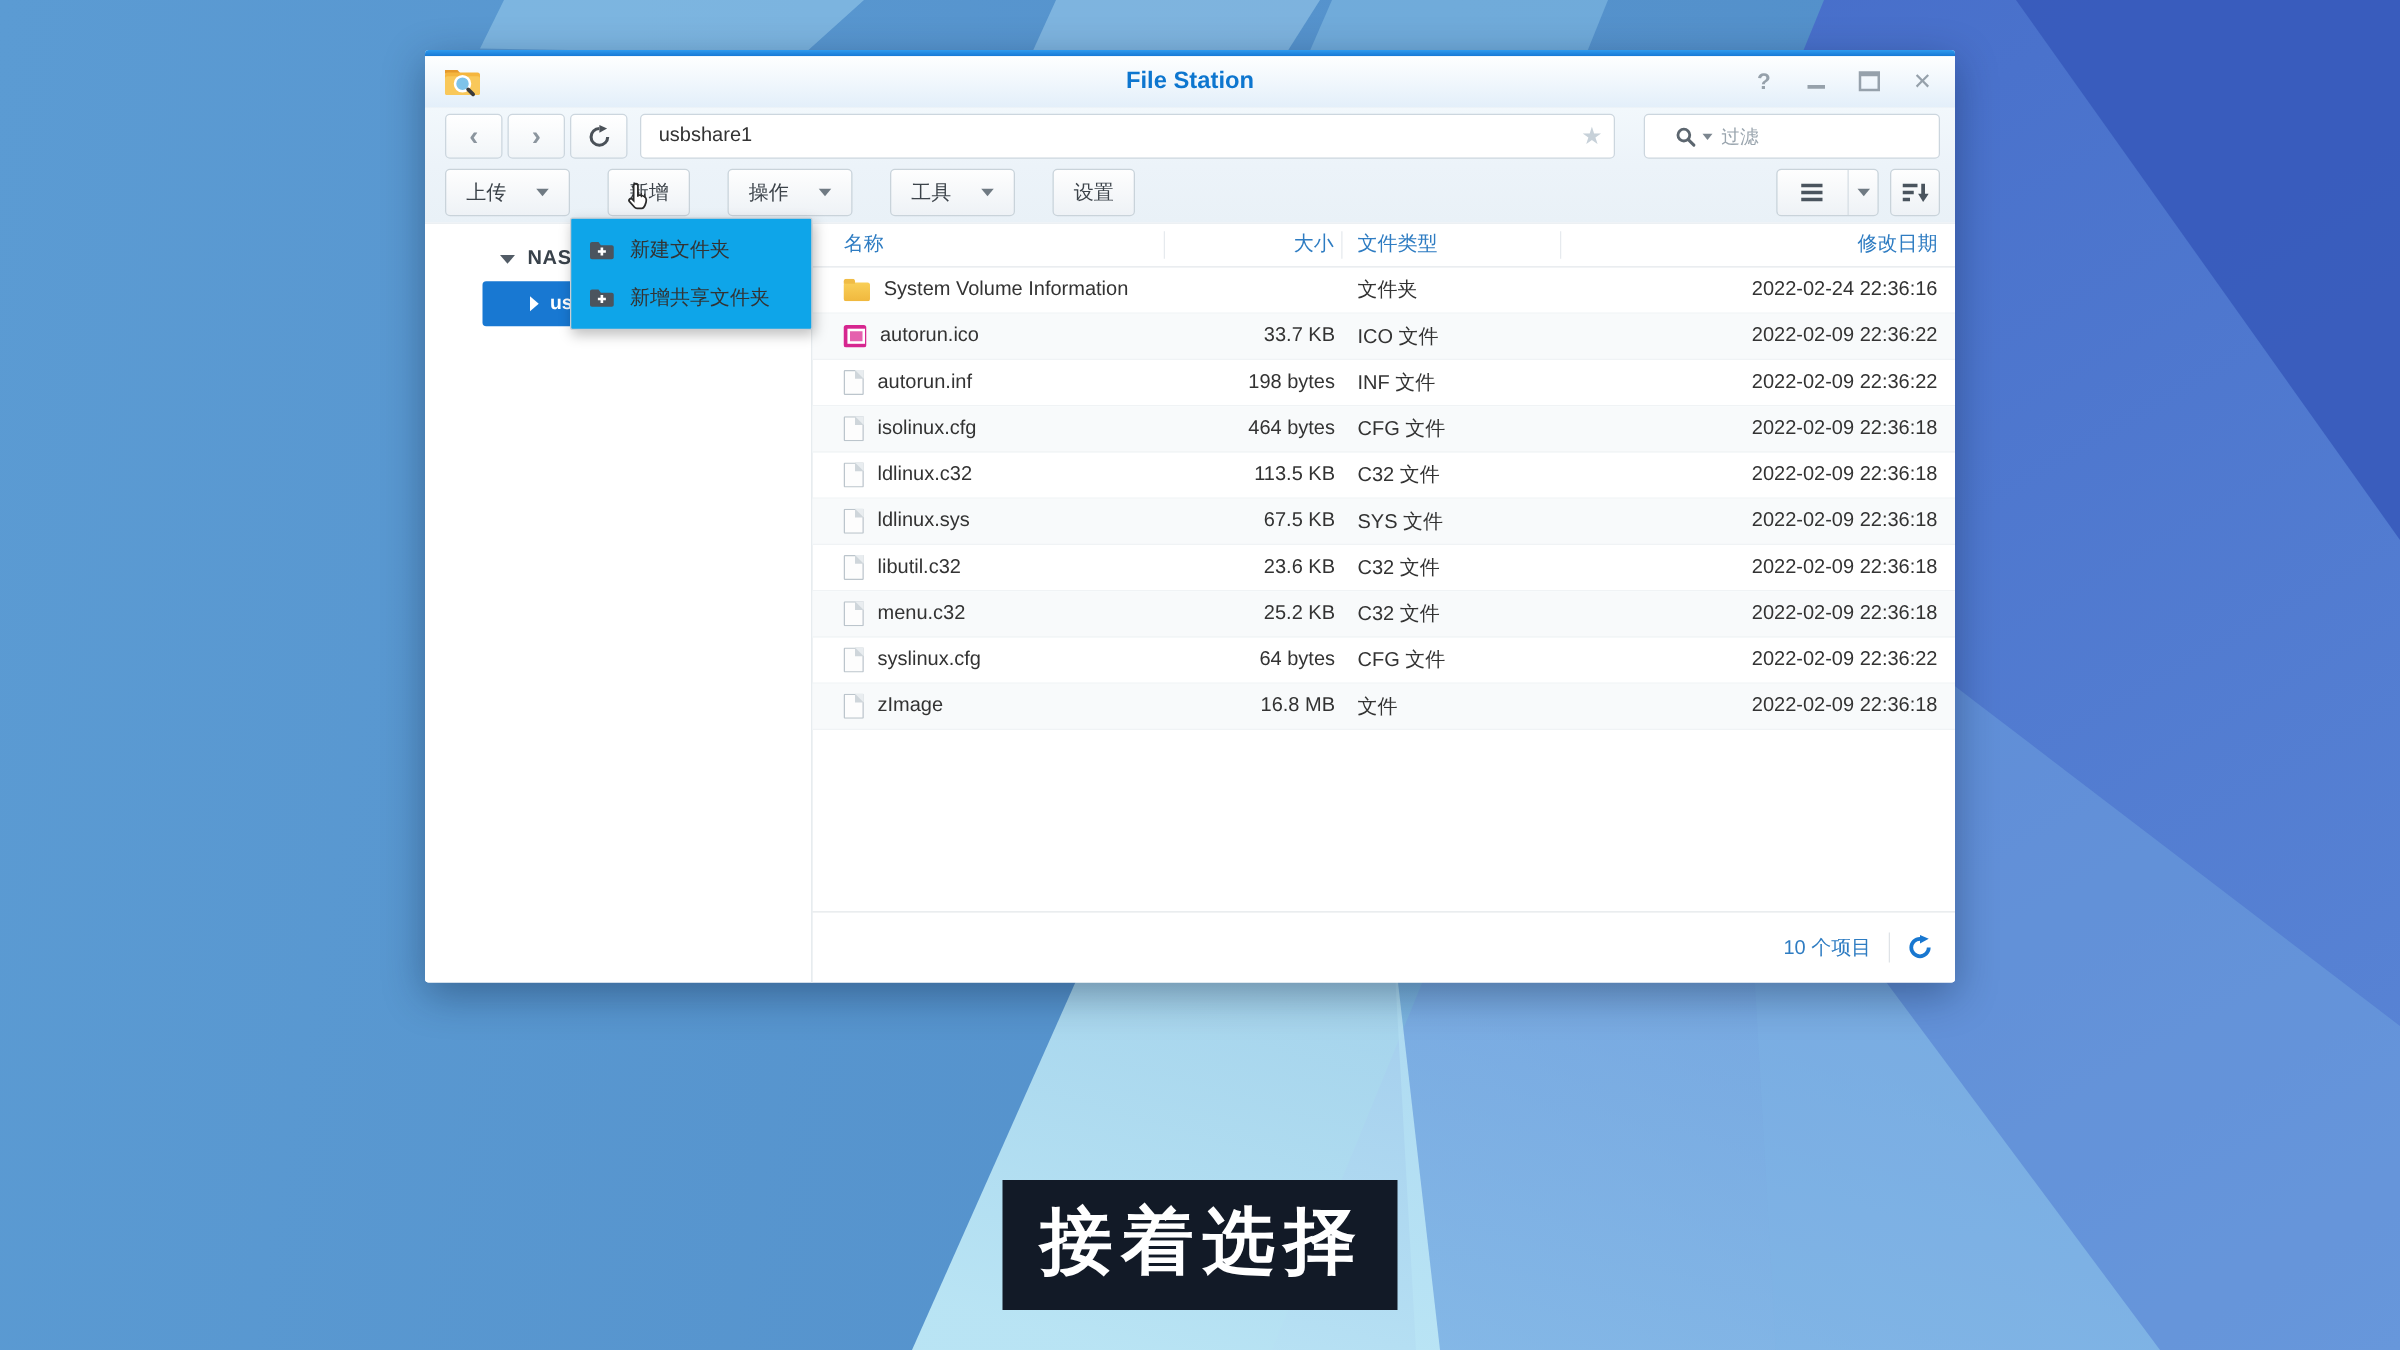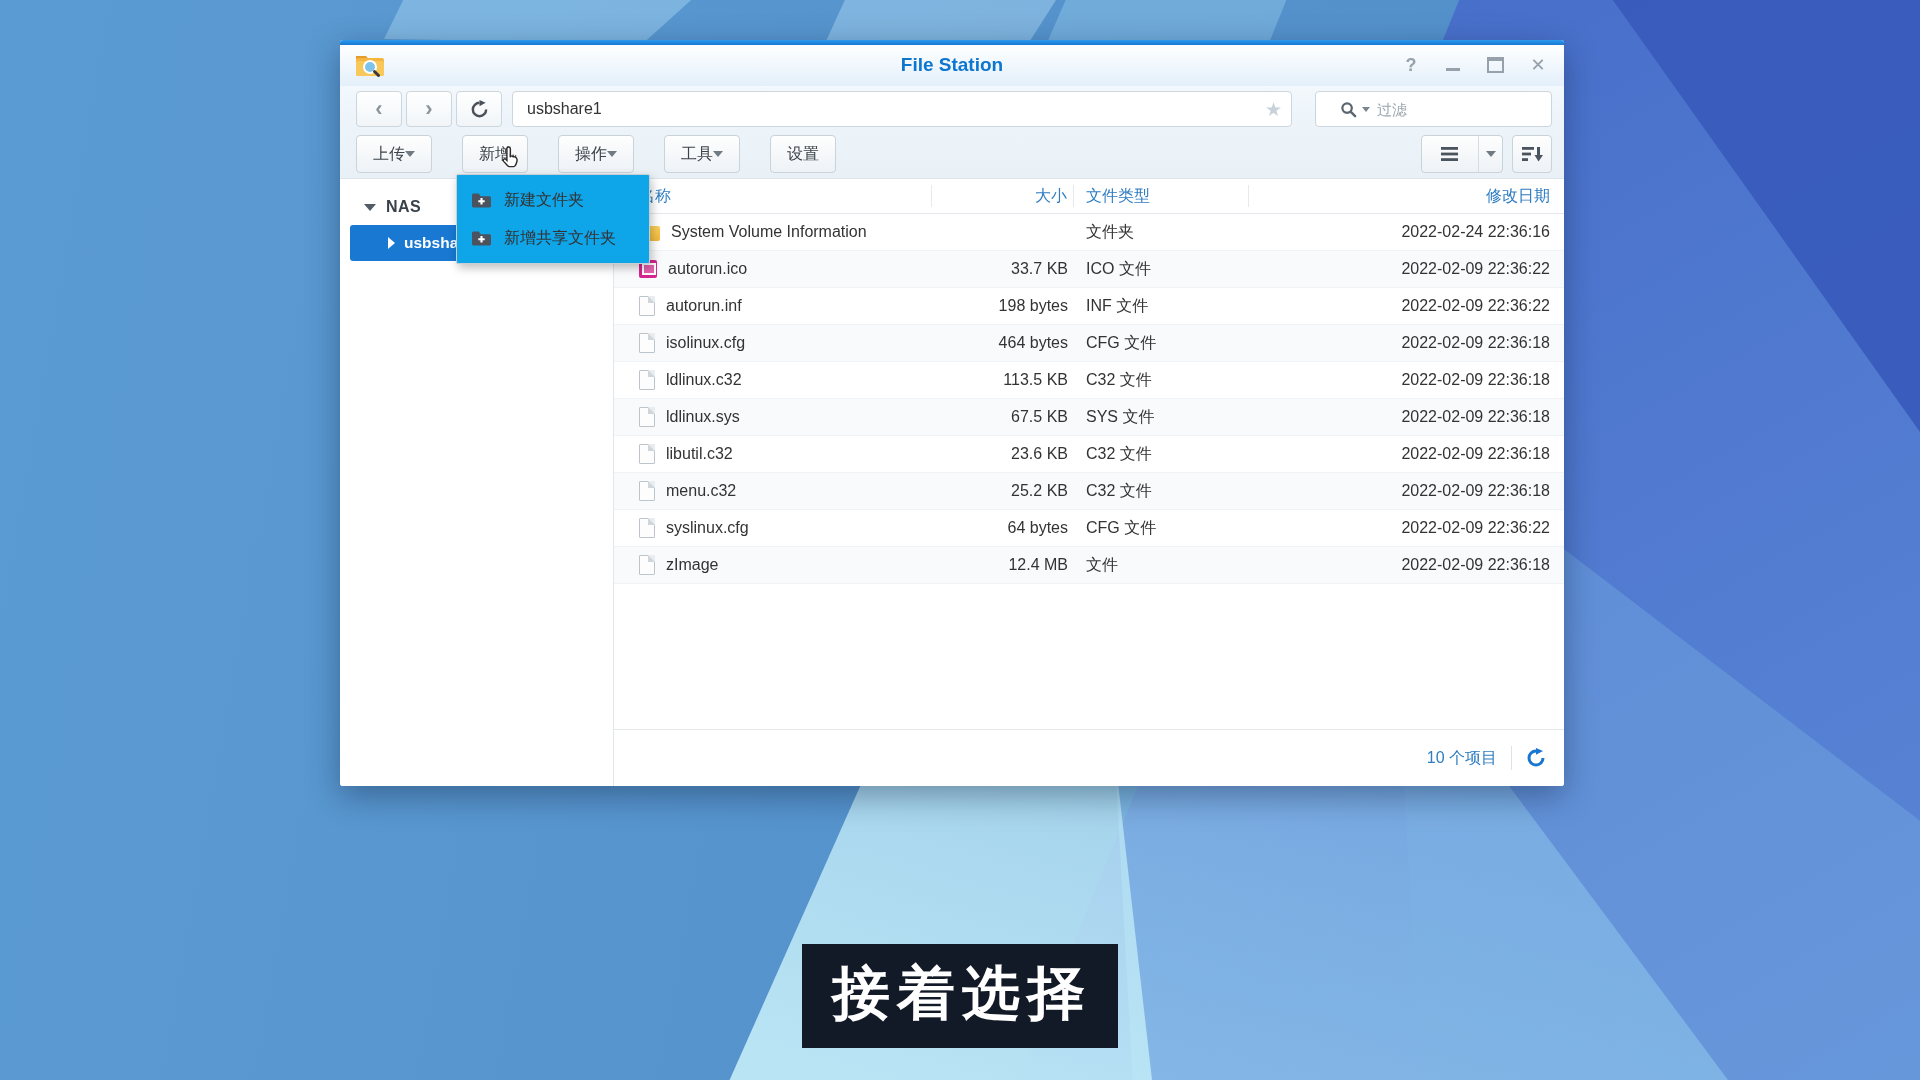--- a/index.html
+++ b/index.html
@@ -67,36 +67,36 @@
   .searchbox input{border:0;outline:none;flex:1;font-size:15px;color:#333;min-width:0;
                    font-family:"Liberation Sans","DejaVu Sans",sans-serif;}
   .searchbox input::placeholder{color:#9aa5ae;}
 
   
   .toolbar2{position:absolute;left:0;top:92px;right:0;height:46px;
             background:linear-gradient(180deg,#ecf3f9,#e9f1f7);}
   .tb-group{position:absolute;left:16px;top:3px;display:flex;gap:30px;}
   .tb-btn{height:38px;padding:0 16px;border:1px solid #c9d3da;border-radius:4px;
           background:linear-gradient(180deg,#fefefe,#eef2f6);
-          display:flex;align-items:center;gap:0;font-size:16px;color:#3c434a;box-sizing:border-box;}
+          display:flex;align-items:center;gap:24px;font-size:16px;color:#3c434a;box-sizing:border-box;}
   .tb-caret{width:0;height:0;border-left:5px solid transparent;border-right:5px solid transparent;
             border-top:6px solid #6f7a83;}
   .view-group{position:absolute;right:12px;top:3px;display:flex;gap:9px;}
   .split-btn{display:flex;height:38px;border:1px solid #c9d3da;border-radius:4px;overflow:hidden;
              background:linear-gradient(180deg,#fefefe,#eef2f6);box-sizing:border-box;}
   .split-main{width:56px;display:flex;align-items:center;justify-content:center;border-right:1px solid #d5dde3;}
   .split-caret{width:23px;display:flex;align-items:center;justify-content:center;}
   .sort-btn{width:40px;height:38px;border:1px solid #c9d3da;border-radius:4px;box-sizing:border-box;
             background:linear-gradient(180deg,#fefefe,#eef2f6);
             display:flex;align-items:center;justify-content:center;}
 
   
   .content{position:absolute;left:0;top:138px;right:0;bottom:0;background:#fff;
            border-top:1px solid #dde4ea;border-radius:0 0 3px 3px;display:flex;}
-  .sidebar{width:274px;box-sizing:border-box;border-right:1px solid #e0e6ea;position:relative;}
+  .sidebar{width:274px;box-sizing:border-box;border-right:1px solid #e0e6ea;position:relative;margin-left:36px;}
   .side-root{display:flex;align-items:center;gap:10px;padding:16px 0 0 24px;height:24px;}
   .tri-down{width:0;height:0;border-left:6px solid transparent;border-right:6px solid transparent;
             border-top:7px solid #525c66;}
   .side-root-label{font-size:16px;font-weight:bold;color:#39424b;letter-spacing:.5px;}
   .side-sel{position:absolute;left:10px;top:46px;width:254px;height:36px;border-radius:3px;
             background:#1878d2;display:flex;align-items:center;gap:9px;padding-left:38px;box-sizing:border-box;}
   .tri-right{width:0;height:0;border-top:6px solid transparent;border-bottom:6px solid transparent;
              border-left:7px solid #fff;}
   .side-sel-label{color:#fff;font-size:15.5px;font-weight:bold;white-space:nowrap;overflow:hidden;}
 
@@ -370,21 +370,21 @@
     </div>
     <div class="col-size f-size">64 bytes</div>
     <div class="col-type f-type">CFG 文件</div>
     <div class="col-date f-date">2022-02-09 22:36:22</div>
   </div>
             <div class="frow">
     <div class="col-name fname">
       <span class="fi fi-file"></span>
       <span class="f-name">zImage</span>
     </div>
-    <div class="col-size f-size">12.4 MB</div>
+    <div class="col-size f-size">16.8 MB</div>
     <div class="col-type f-type">文件</div>
     <div class="col-date f-date">2022-02-09 22:36:18</div>
   </div>
           </div>
 
         <div class="statusbar">
           <span class="status-count">10 个项目</span>
           <span class="status-sep"></span>
           <span class="status-refresh">
             <svg viewBox="0 0 20 20" width="20" height="20">

